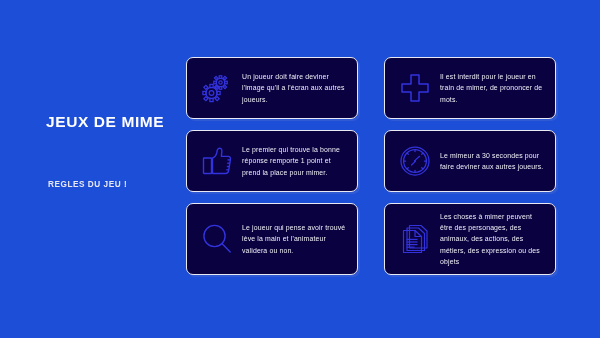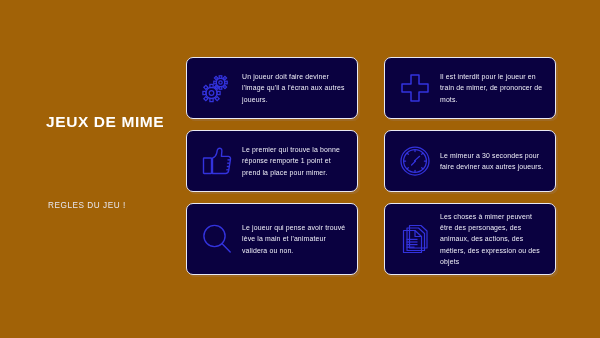--- a/index.html
+++ b/index.html
@@ -10,21 +10,21 @@
     width: 600px;
     height: 338px;
     overflow: hidden;
     background: #080038;
     font-family: "Liberation Sans", sans-serif;
   }
   #slide {
     position: relative;
     width: 600px;
     height: 338px;
-    background: #a16207;
+    background: #1d4ed8;
     box-sizing: border-box;
   }
 
   
   #left-col {
     position: absolute;
     left: 0;
     top: 0;
     width: 180px;
     height: 338px;
@@ -37,25 +37,24 @@
     font-weight: bold;
     letter-spacing: 0.6px;
     color: #ffffff;
     white-space: nowrap;
   }
   #page-subtitle {
     position: absolute;
     left: 48px;
     top: 180px;
     font-size: 8.2px;
-    font-weight: normal;
+    font-weight: bold;
     letter-spacing: 0.55px;
     color: #e8e8f2;
     white-space: nowrap;
-    margin-top: 21px;
   }
 
   
   #card-grid {
     position: absolute;
     left: 186px;
     top: 57px;
     width: 390px;
     display: grid;
     grid-template-columns: 172px 172px;

